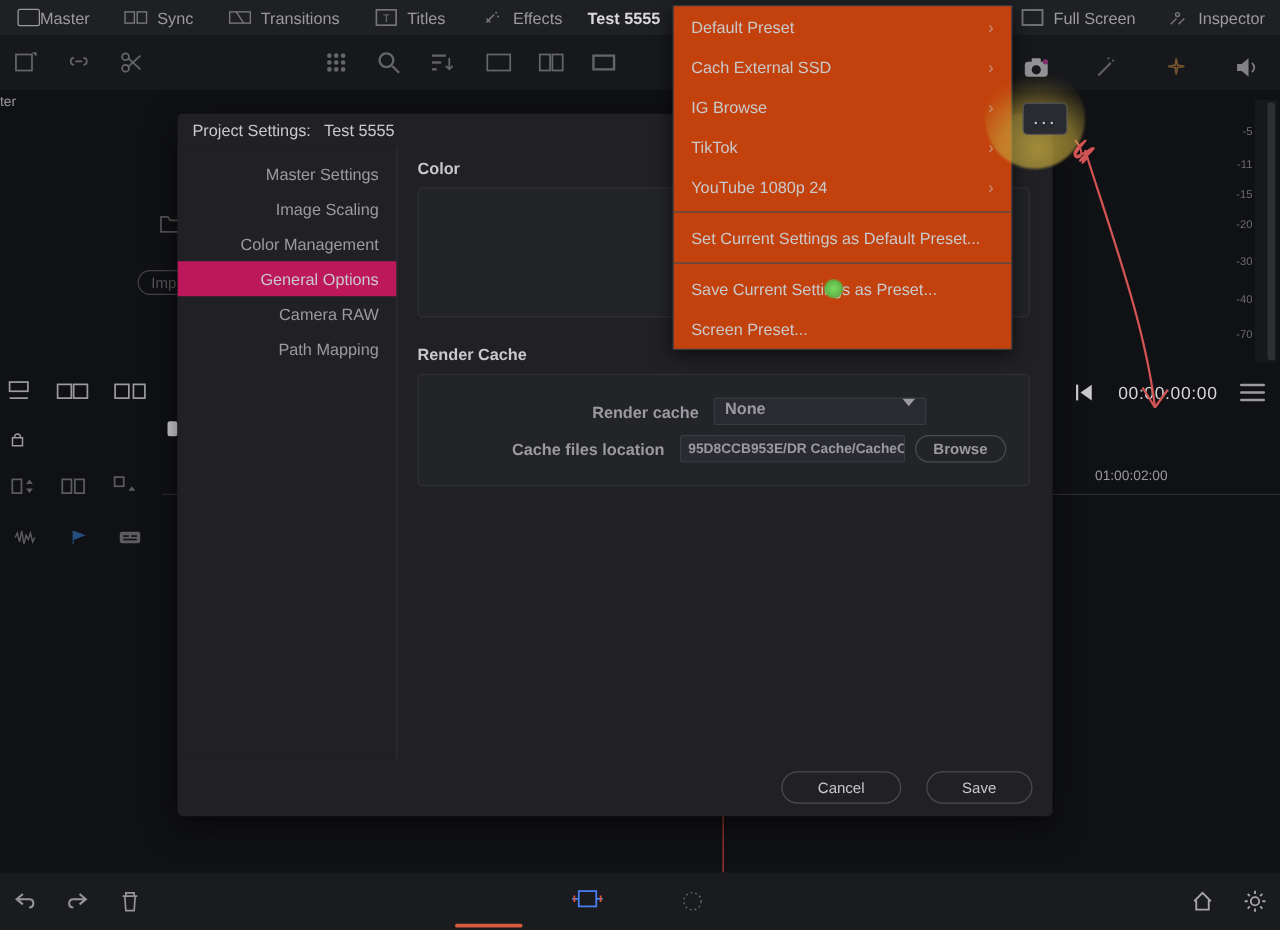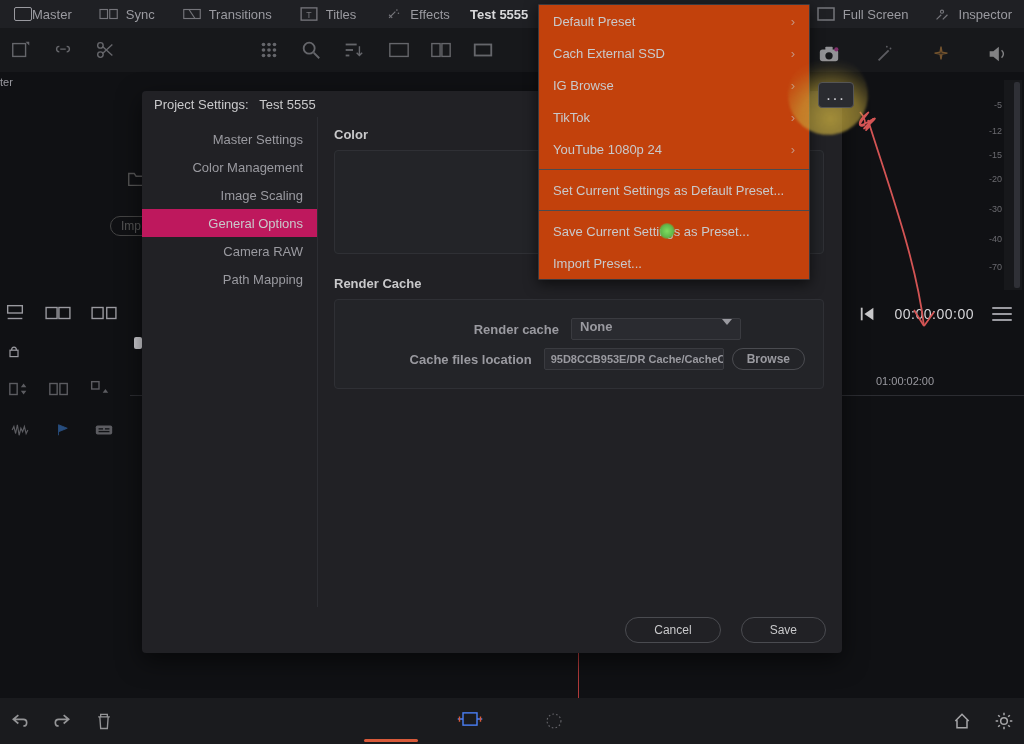--- a/index.html
+++ b/index.html
@@ -272,24 +272,24 @@
       <span>Project Settings:</span>
       <span>&nbsp;</span>
       <span>Test 5555</span>
     </div>
     <div class="dialog-body">
       <div class="sidebar">
         <div class="sidebar-item" style="margin-top:8px">
             <span>Master Settings</span>
           </div>
         <div class="sidebar-item">
+            <span>Image Scaling</span>
+          </div>
+        <div class="sidebar-item">
             <span>Color Management</span>
-          </div>
-        <div class="sidebar-item">
-            <span>Image Scaling</span>
           </div>
         <div class="sidebar-item active">
             <span>General Options</span>
           </div>
         <div class="sidebar-item">
             <span>Camera RAW</span>
           </div>
         <div class="sidebar-item">
             <span>Path Mapping</span>
           </div>
@@ -357,42 +357,42 @@
     <div class="preset-sep"></div>
     <div class="preset-item">
       <span>Set Current Settings as Default Preset...</span>
     </div>
     <div class="preset-sep"></div>
     <div class="preset-item highlight">
       <span>Save Current Settings as Preset...</span>
       <span style="position:absolute; left:120px; top:8px; width:16px; height:16px; border-radius:50%; background:radial-gradient(circle,#7fdc5f 0%, #5fb74a 55%, rgba(95,183,74,0) 80%);"></span>
     </div>
     <div class="preset-item">
-      <span>Import Preset...</span>
+      <span>Screen Preset...</span>
     </div>
   </div>
 
   <div class="dots-annot">
     <div class="yellow-circle"></div>
   </div>
   <div class="dots-btn">
     <span class="dots">...</span>
   </div>
 
   <svg class="red-scribble" viewBox="0 0 120 240">
     <path d="M20 12 C35 30 10 30 24 16 C40 2 6 34 28 22 C50 8 12 40 28 24 C44 6 16 42 30 26" stroke="#d35454" stroke-width="1.6" fill="none"></path>
     <path d="M28 20 C 50 90 76 160 84 226" stroke="#d35454" stroke-width="1.8" fill="none"></path>
     <path d="M84 226 L74 210 M84 226 L94 212" stroke="#d35454" stroke-width="1.8" fill="none"></path>
   </svg>
 
   <div class="audio-meter">
     <div class="meter-track"></div>
   </div>
   <div class="meter-label" style="top:100px">-5</div>
-  <div class="meter-label" style="top:126px">-12</div>
+  <div class="meter-label" style="top:126px">-11</div>
   <div class="meter-label" style="top:150px">-15</div>
   <div class="meter-label" style="top:174px">-20</div>
   <div class="meter-label" style="top:204px">-30</div>
   <div class="meter-label" style="top:234px">-40</div>
   <div class="meter-label" style="top:262px">-70</div>
 
   <div style="position:absolute; left:0; top:296px; width:140px; height:34px; display:flex; align-items:center; gap:18px; padding-left:4px;">
     <svg width="22" height="22" viewBox="0 0 24 24">
         <rect x="4" y="4" width="16" height="8" fill="none" stroke="#9a9aa0" stroke-width="1.5"></rect>
         <path d="M4 18 L20 18" stroke="#9a9aa0" stroke-width="1.5"></path>

